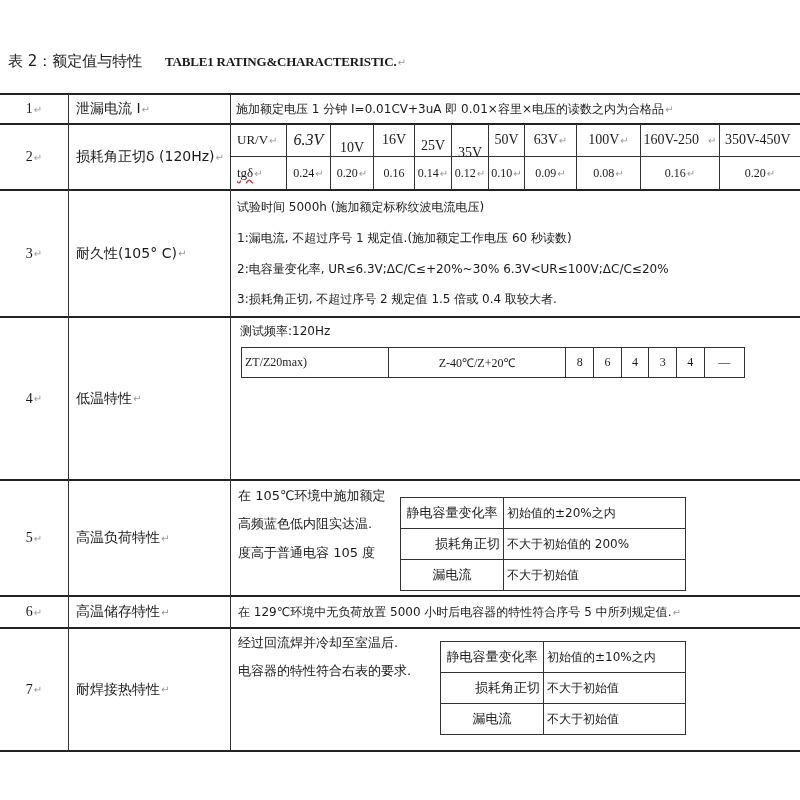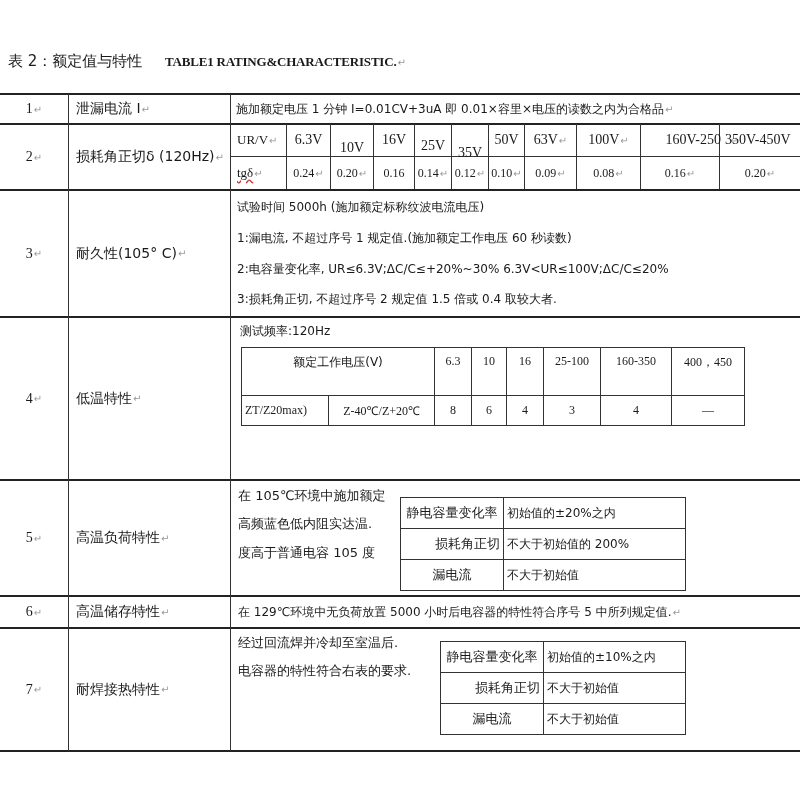--- a/index.html
+++ b/index.html
@@ -79,21 +79,21 @@
 
     <div class="cell num" style="left:6px;top:0;width:50px;height:32px;font-size:13px;">
         <span>UR/V</span>
         <span class="mark">↵</span>
       </div>
     <div class="cell num" style="left:6px;top:33px;width:50px;height:32px;font-size:13px;">
         <span class="squig">tgδ</span>
         <span class="mark">↵</span>
       </div>
 
-    <div class="cell center num" style="left:56px;top:0;width:43px;height:32px;font-size:14px;">
+    <div class="cell center num" style="left:56px;top:0;width:43px;height:32px;font-size:16px;font-style:italic;">
         <span>6.3V</span>
       </div>
     <div class="cell center num" style="left:100px;top:0;width:42px;height:32px;font-size:14px;align-items:flex-end;">
         <span>10V</span>
       </div>
     <div class="cell center num" style="left:143px;top:0;width:40px;height:32px;font-size:14px;">
         <span>16V</span>
       </div>
     <div class="cell center num" style="left:184px;top:6px;width:36px;height:32px;font-size:14px;">
         <span>25V</span>
@@ -105,21 +105,21 @@
         <span>50V</span>
       </div>
     <div class="cell center num" style="left:294px;top:0;width:51px;height:32px;font-size:14px;">
         <span>63V</span>
         <span class="mark">↵</span>
       </div>
     <div class="cell center num" style="left:346px;top:0;width:63px;height:32px;font-size:14px;">
         <span>100V</span>
         <span class="mark">↵</span>
       </div>
-    <div class="cell center num" style="left:432px;top:0;width:78px;height:32px;font-size:14px;gap:8px;">
+    <div class="cell center num" style="left:410px;top:0;width:78px;height:32px;font-size:14px;gap:8px;">
         <span>160V-250</span>
         <span class="mark">↵</span>
       </div>
     <div class="cell num" style="left:494px;top:0;width:80px;height:32px;font-size:14px;">
         <span>350V-450V</span>
       </div>
 
     <div class="cell center num" style="left:56px;top:33px;width:43px;height:32px;font-size:12px;">
         <span>0.24</span>
         <span class="mark">↵</span>
@@ -178,29 +178,20 @@
       <span>4</span>
       <span class="mark">↵</span>
     </div>
   <div class="cell cn" style="left:76px;top:318px;width:154px;height:161px;font-size:14px;">
       <span>低温特性</span>
       <span class="mark">↵</span>
     </div>
   <div class="line" style="left:240px;top:323px;">测试频率:120Hz</div>
   <table class="sub" style="left:241px;top:347px;width:504px;">
     <tbody>
-        <tr style="height:48px;">
-      <td colspan="2" style="vertical-align:top;padding-top:6px;width:188px;" class="cn">额定工作电压(V)</td>
-      <td style="vertical-align:top;padding-top:6px;width:30px;">6.3</td>
-      <td style="vertical-align:top;padding-top:6px;width:28px;">10</td>
-      <td style="vertical-align:top;padding-top:6px;width:30px;">16</td>
-      <td style="vertical-align:top;padding-top:6px;width:50px;">25-100</td>
-      <td style="vertical-align:top;padding-top:6px;width:64px;">160-350</td>
-      <td style="vertical-align:top;padding-top:6px;width:66px;">400，450</td>
-    </tr>
     <tr style="height:30px;">
       <td style="text-align:left;">ZT/Z20max)</td>
       <td>Z-40℃/Z+20℃</td>
       <td>8</td>
       <td>6</td>
       <td>4</td>
       <td>3</td>
       <td>4</td>
       <td>—</td>
     </tr>

